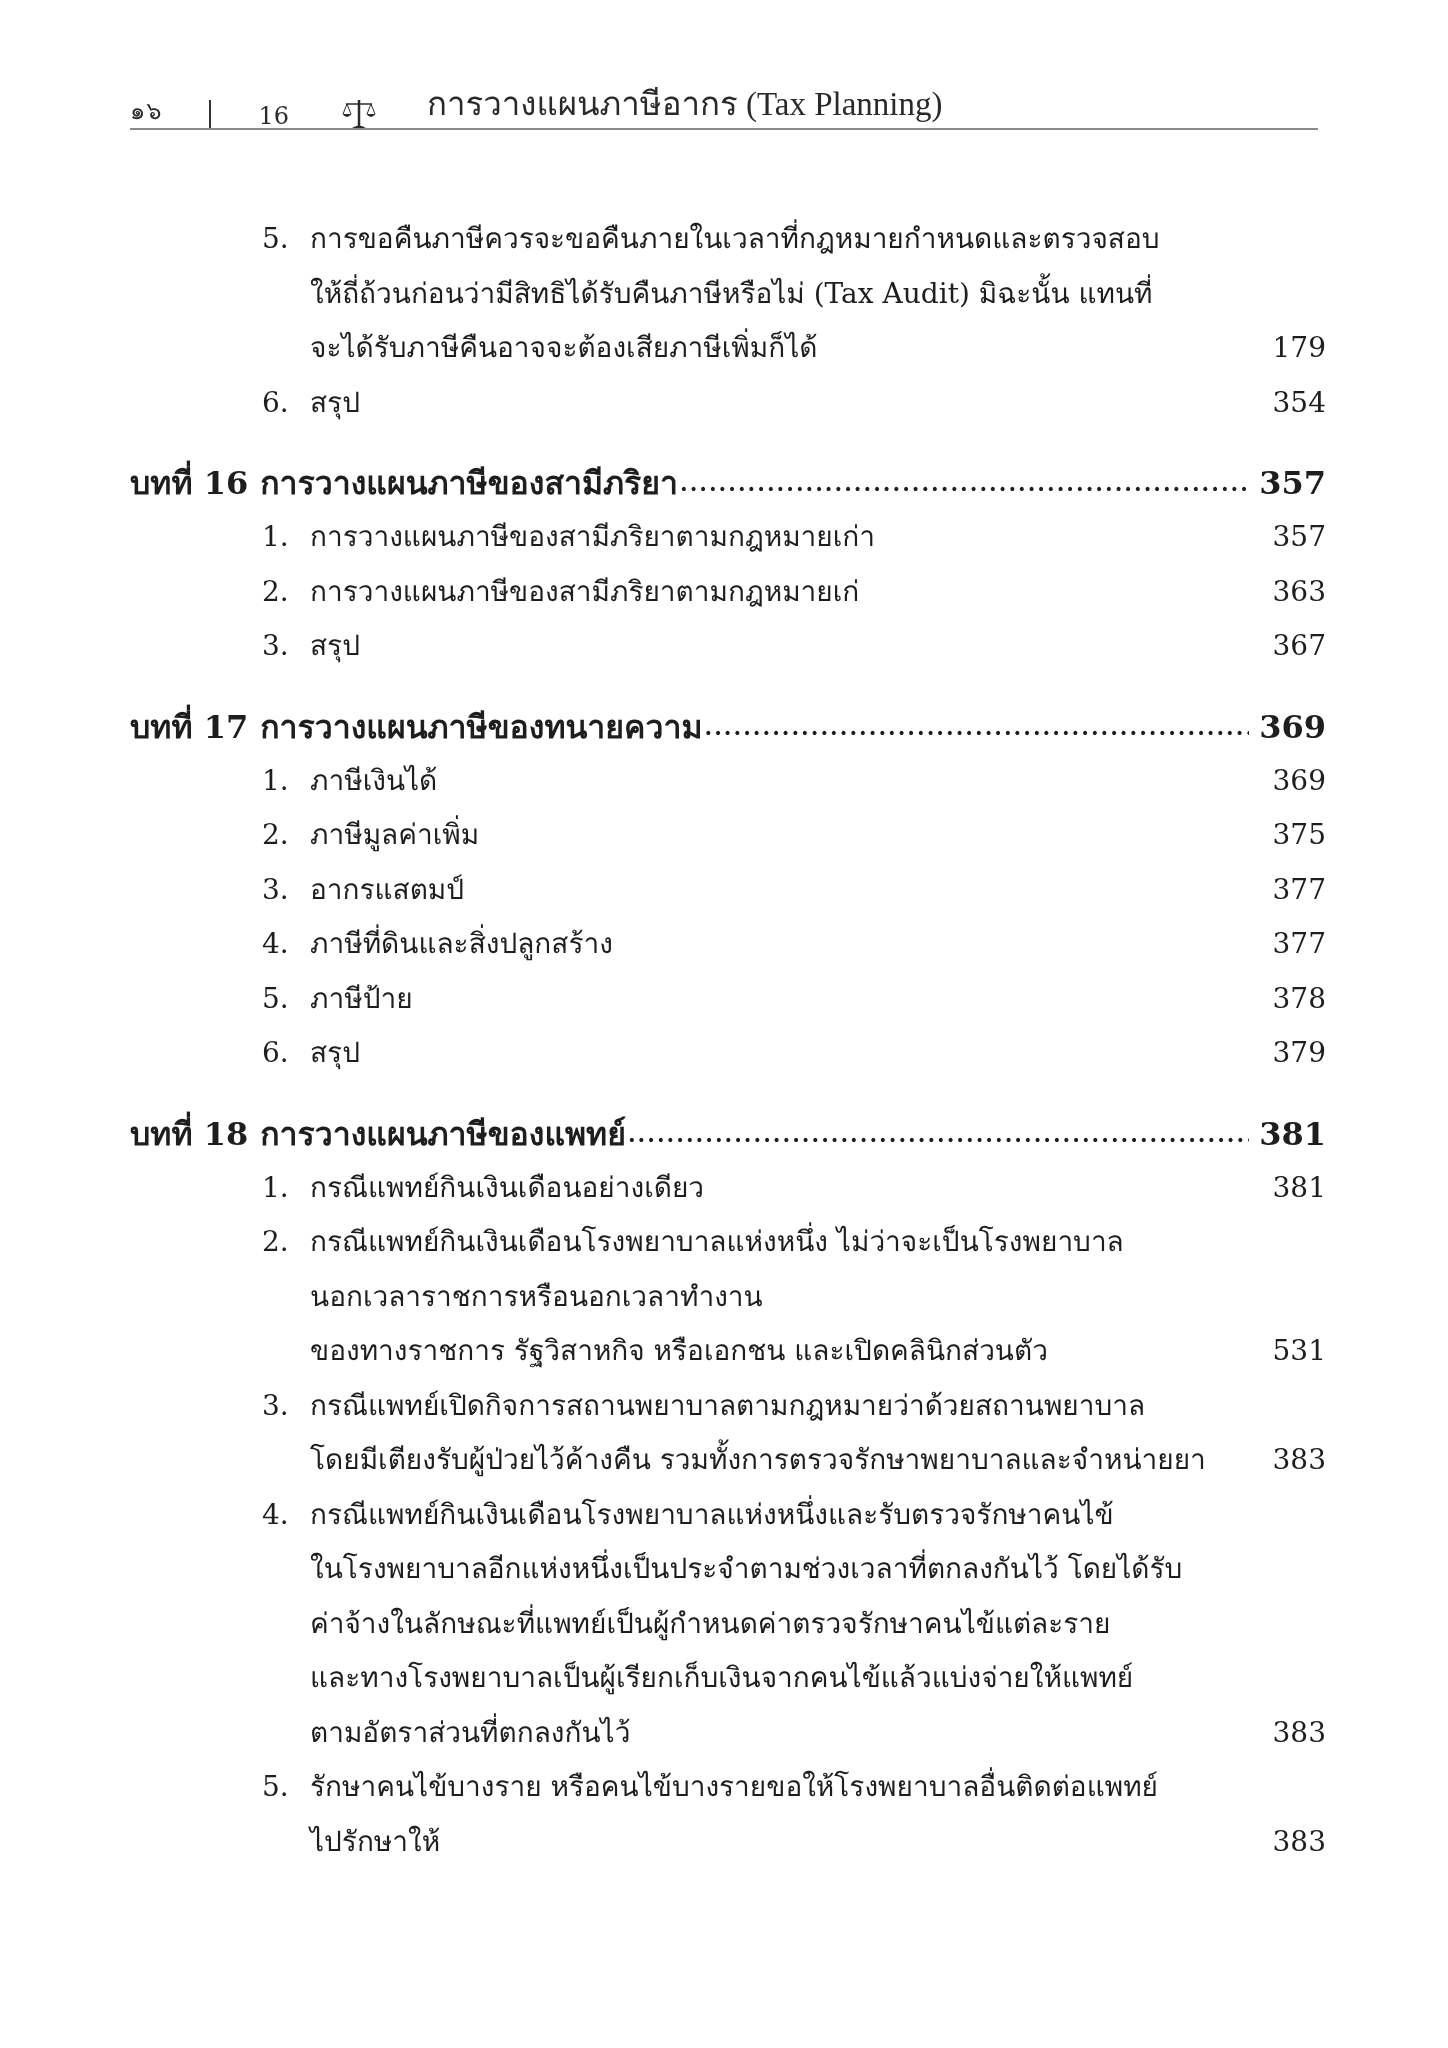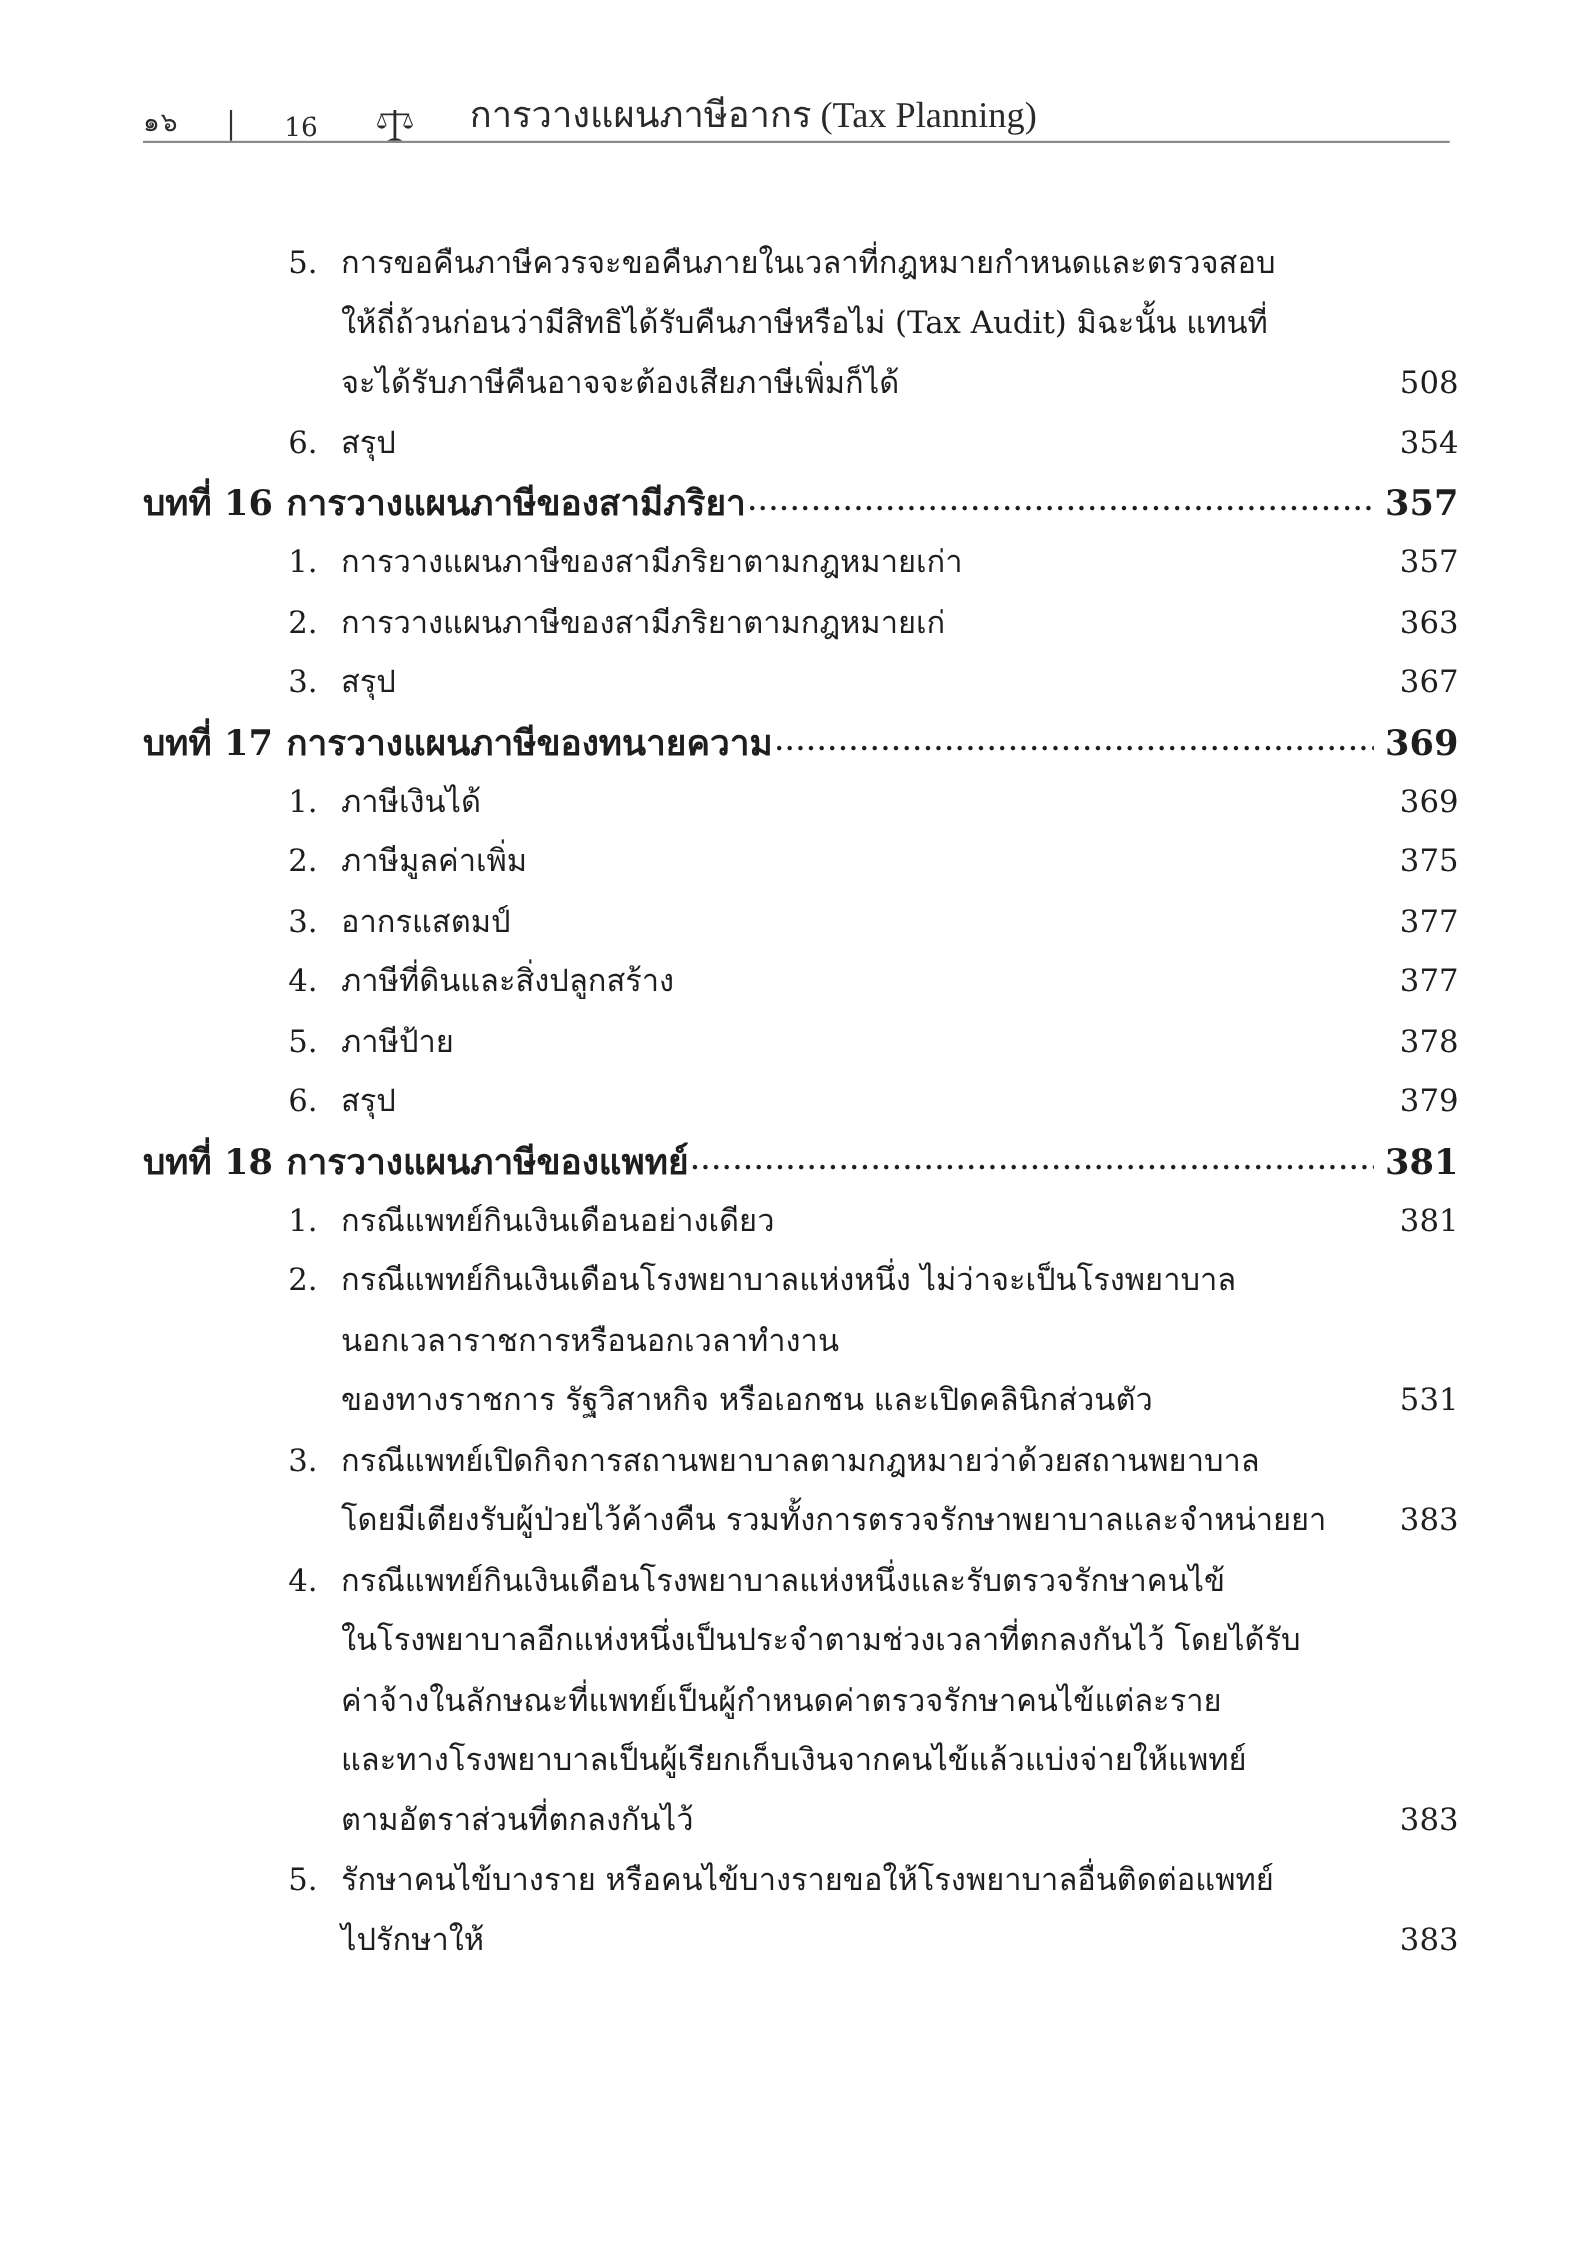--- a/index.html
+++ b/index.html
@@ -57,20 +57,21 @@
       top: 212px;
       width: 1196px;
     }
     .chapter {
       display: flex;
       align-items: center;
       font-weight: bold;
       font-size: 32px;
       height: 54px;
       line-height: 54px;
+      margin-top: 26px;
     }
     .chapter .ch-label { white-space: nowrap; }
     .chapter .ch-title { white-space: nowrap; margin-left: 12px; }
     .chapter .dots {
       flex: 1;
       overflow: hidden;
       white-space: nowrap;
       margin: 0 10px 0 2px;
       font-weight: bold;
       letter-spacing: 2px;
@@ -130,21 +131,21 @@
 
 <div class="toc">
 
   <div class="item">
     <span class="num">5.</span>
     <div class="lines">
       <span class="line">การขอคืนภาษีควรจะขอคืนภายในเวลาที่กฎหมายกำหนดและตรวจสอบ</span>
       <span class="line">ให้ถี่ถ้วนก่อนว่ามีสิทธิได้รับคืนภาษีหรือไม่ (Tax Audit) มิฉะนั้น แทนที่</span>
       <span class="line">จะได้รับภาษีคืนอาจจะต้องเสียภาษีเพิ่มก็ได้</span>
     </div>
-    <span class="page">508</span>
+    <span class="page">179</span>
   </div>
   <div class="item">
     <span class="num">6.</span>
     <div class="lines">
       <span class="line">สรุป</span>
     </div>
     <span class="page">354</span>
   </div>
 
   <div class="chapter">

